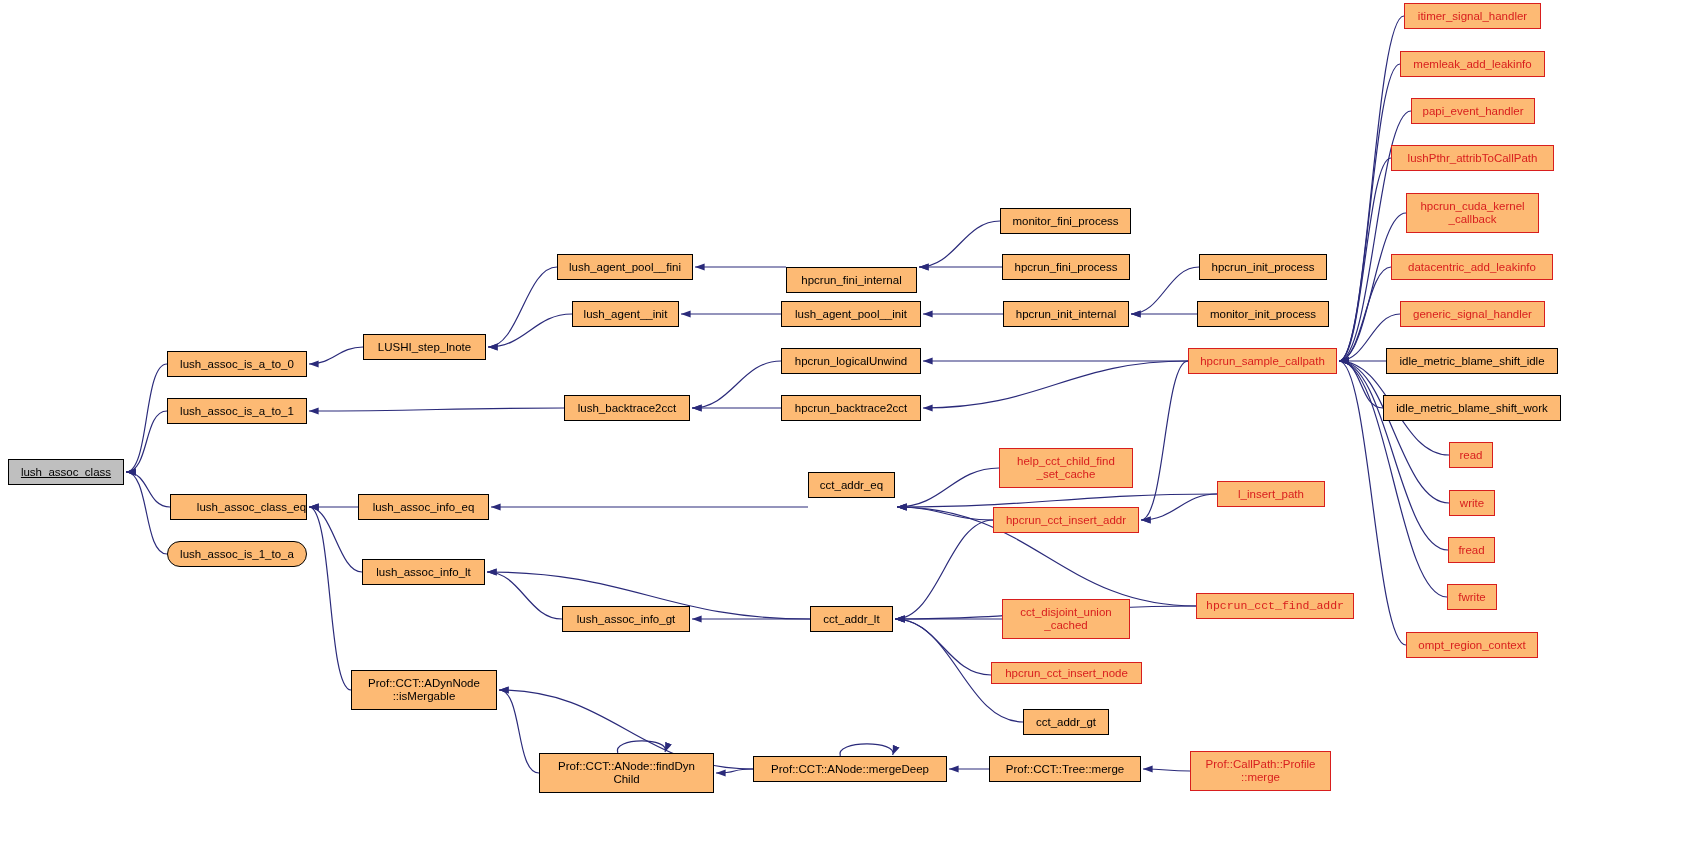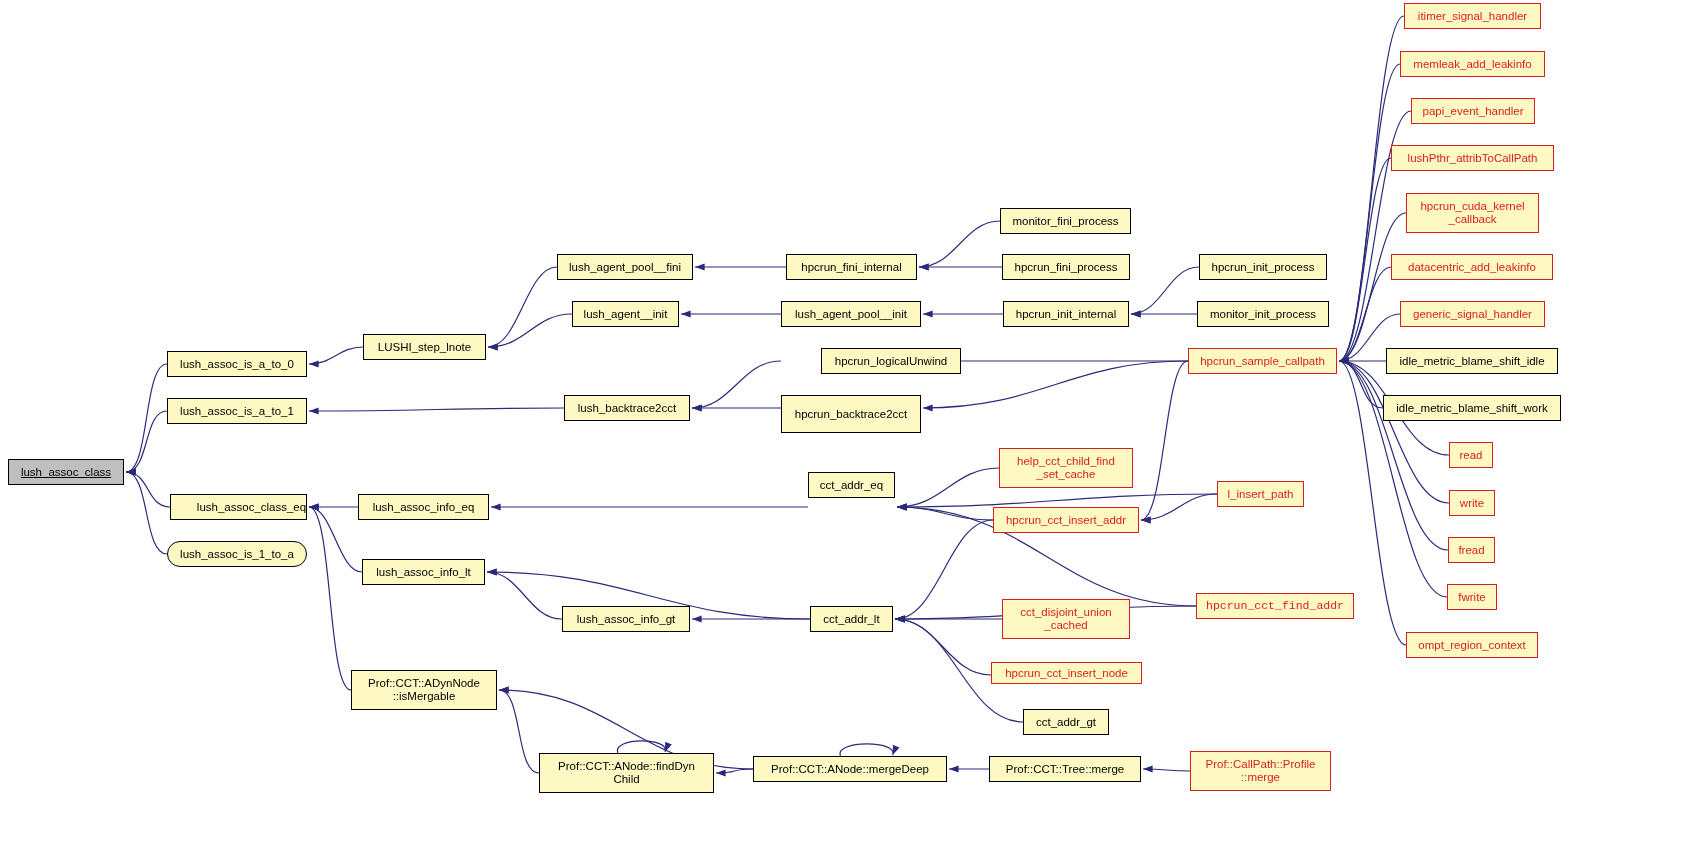--- a/index.html
+++ b/index.html
@@ -19,21 +19,21 @@
     position: absolute;
     left: 0;
     top: 0;
     width: 1684px;
     height: 853px;
   }
   .node {
     position: absolute;
     box-sizing: border-box;
     border: 1px solid #000000;
-    background: #fef9c3;
+    background: #fdba74;
     color: #000000;
     font-size: 11.5px;
     line-height: 1.12;
     display: flex;
     align-items: center;
     justify-content: center;
     text-align: center;
     white-space: pre-line;
     padding: 0 2px;
     overflow: hidden;
@@ -135,38 +135,38 @@
 Child</div>
       <div class="node" style="left: 753px; top: 756px; width: 194px; height: 26px;">Prof::CCT::ANode::mergeDeep</div>
       <div class="node" style="left: 989px; top: 756px; width: 152px; height: 26px;">Prof::CCT::Tree::merge</div>
       <div class="node red" style="left: 1190px; top: 751px; width: 141px; height: 40px;">Prof::CallPath::Profile
 ::merge</div>
       <div class="node" style="left: 557px; top: 254px; width: 136px; height: 26px;">lush_agent_pool__fini</div>
       <div class="node" style="left: 572px; top: 301px; width: 107px; height: 26px;">lush_agent__init</div>
       <div class="node" style="left: 564px; top: 395px; width: 126px; height: 26px;">lush_backtrace2cct</div>
       <div class="node" style="left: 808px; top: 472px; width: 87px; height: 26px;">cct_addr_eq</div>
       <div class="node" style="left: 810px; top: 606px; width: 83px; height: 26px;">cct_addr_lt</div>
-      <div class="node" style="left: 786px; top: 254px; width: 131px; height: 26px;">hpcrun_fini_internal</div>
+      <div class="node" style="left: 786px; top: 267px; width: 131px; height: 26px;">hpcrun_fini_internal</div>
       <div class="node" style="left: 781px; top: 301px; width: 140px; height: 26px;">lush_agent_pool__init</div>
-      <div class="node" style="left: 781px; top: 348px; width: 140px; height: 26px; margin-left: 40px;">hpcrun_logicalUnwind</div>
-      <div class="node" style="left: 781px; top: 395px; width: 140px; height: 38px;">hpcrun_backtrace2cct</div>
+      <div class="node" style="left: 781px; top: 348px; width: 140px; height: 26px;">hpcrun_logicalUnwind</div>
+      <div class="node" style="left: 781px; top: 395px; width: 140px; height: 26px;">hpcrun_backtrace2cct</div>
       <div class="node" style="left: 1000px; top: 208px; width: 131px; height: 26px;">monitor_fini_process</div>
       <div class="node" style="left: 1002px; top: 254px; width: 128px; height: 26px;">hpcrun_fini_process</div>
       <div class="node" style="left: 1003px; top: 301px; width: 126px; height: 26px;">hpcrun_init_internal</div>
       <div class="node red" style="left: 999px; top: 448px; width: 134px; height: 40px;">help_cct_child_find
 _set_cache</div>
       <div class="node red" style="left: 993px; top: 507px; width: 146px; height: 26px;">hpcrun_cct_insert_addr</div>
       <div class="node red" style="left: 1002px; top: 599px; width: 128px; height: 40px;">cct_disjoint_union
 _cached</div>
       <div class="node red" style="left: 991px; top: 662px; width: 151px; height: 22px;">hpcrun_cct_insert_node</div>
       <div class="node" style="left: 1023px; top: 709px; width: 86px; height: 26px;">cct_addr_gt</div>
       <div class="node" style="left: 1199px; top: 254px; width: 128px; height: 26px;">hpcrun_init_process</div>
       <div class="node" style="left: 1197px; top: 301px; width: 132px; height: 26px;">monitor_init_process</div>
       <div class="node red" style="left: 1188px; top: 348px; width: 149px; height: 26px;">hpcrun_sample_callpath</div>
-      <div class="node red" style="left: 1217px; top: 481px; width: 87px; height: 26px;">l_insert_path</div>
+      <div class="node red" style="left: 1217px; top: 481px; width: 108px; height: 26px;">l_insert_path</div>
       <div class="node red" style="left: 1196px; top: 593px; width: 158px; height: 26px; font-family: Liberation Mono, monospace;">hpcrun_cct_find_addr</div>
       <div class="node red" style="left: 1404px; top: 3px; width: 137px; height: 26px;">itimer_signal_handler</div>
       <div class="node red" style="left: 1400px; top: 51px; width: 145px; height: 26px;">memleak_add_leakinfo</div>
       <div class="node red" style="left: 1411px; top: 98px; width: 124px; height: 26px;">papi_event_handler</div>
       <div class="node red" style="left: 1391px; top: 145px; width: 163px; height: 26px;">lushPthr_attribToCallPath</div>
       <div class="node red" style="left: 1406px; top: 193px; width: 133px; height: 40px;">hpcrun_cuda_kernel
 _callback</div>
       <div class="node red" style="left: 1391px; top: 254px; width: 162px; height: 26px;">datacentric_add_leakinfo</div>
       <div class="node red" style="left: 1400px; top: 301px; width: 145px; height: 26px;">generic_signal_handler</div>
       <div class="node" style="left: 1386px; top: 348px; width: 172px; height: 26px;">idle_metric_blame_shift_idle</div>

